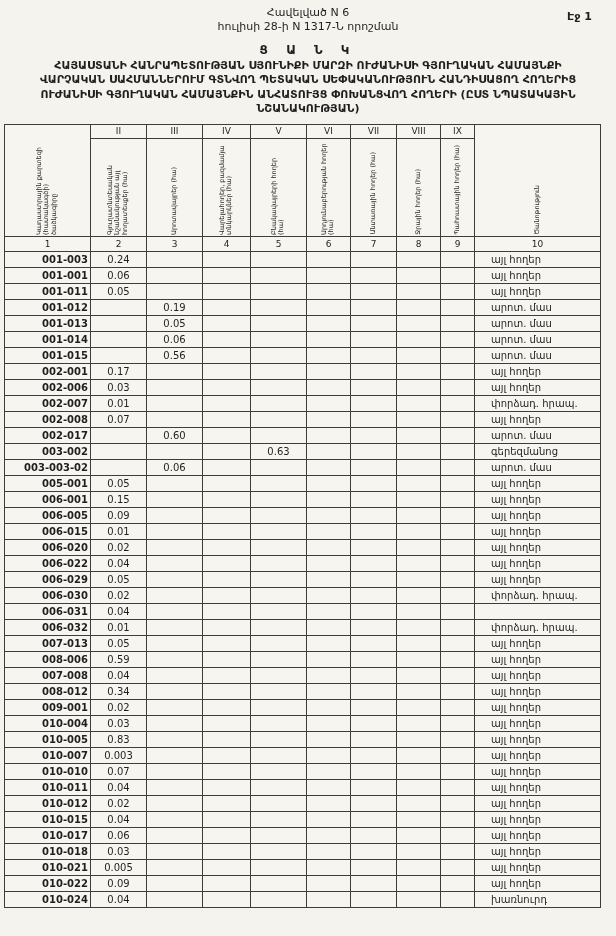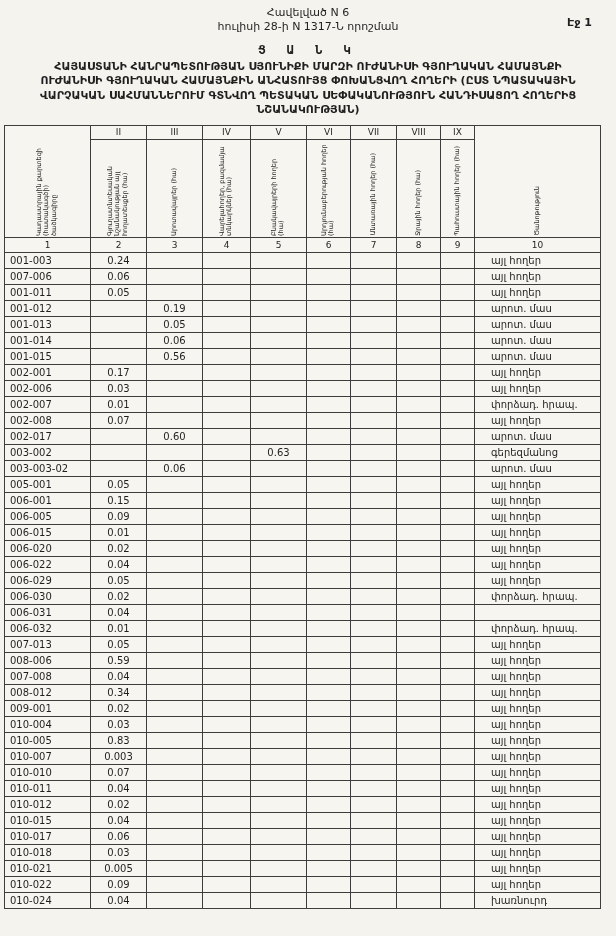--- a/index.html
+++ b/index.html
@@ -7,64 +7,64 @@
     width: 616px; height: 936px;
     background: #f4f3ee;
     position: relative;
     overflow: hidden;
     font-family: "DejaVu Sans", sans-serif;
     color: #1f1f1f;
     box-sizing: border-box;
     padding-top: 6px;
     margin: 0 auto;
   }
-  .pagenum { position: absolute; top: 16px; right: 24px; font-size: 11px; font-weight: bold; }
+  .pagenum { position: absolute; top: 10px; right: 24px; font-size: 11px; font-weight: bold; }
   .annex { text-align: center; font-size: 11px; font-weight: normal; line-height: 1.25; }
-  .doc-title { text-align: center; font-size: 12px; font-weight: bold; letter-spacing: 7px; margin-top: 9px; font-family: Liberation Mono, monospace; }
+  .doc-title { text-align: center; font-size: 12px; font-weight: bold; letter-spacing: 7px; margin-top: 9px; }
   .subtitle { text-align: center; font-size: 11px; font-weight: bold; line-height: 1.32; margin: 2px 8px 7px 8px; }
   table { border-collapse: collapse; table-layout: fixed; width: 596px; margin-left: 4px; background: #f6f5f0; }
   th, td { border: 1px solid #3d3d3d; padding: 0 2px; overflow: hidden; box-sizing: border-box; }
   thead th { font-weight: normal; }
   tr.roman th { height: 13px; font-size: 9px; line-height: 13px; text-align: center; }
   th.rot { height: 98px; vertical-align: bottom; }
   .vert {
     writing-mode: vertical-rl;
     transform: rotate(180deg);
     font-size: 6.5px;
     line-height: 1.15;
     max-height: 94px;
     margin: 1px auto;
     text-align: left;
     letter-spacing: 0;
     color: #2b2b2b;
   }
   tr.nums th { height: 14px; font-size: 9px; line-height: 14px; text-align: center; }
   tbody td { height: 15px; line-height: 15px; font-size: 10px; white-space: nowrap; }
-  td.code { text-align: left; padding-left: 5px; }
+  td.code { text-align: right; padding-left: 17px; font-weight: bold; }
   td.val  { text-align: center; }
   td.note { text-align: left; position: relative; padding-left: 16px; }
 </style>
 </head>
 <body>
 
 <div class="page">
 
   <div class="pagenum">Էջ 1</div>
 
   <div class="annex">
     <div>Հավելված N 6</div>
     <div>հուլիսի 28-ի N 1317-Ն որոշման</div>
   </div>
 
   <div class="doc-title">Ց Ա Ն Կ</div>
 
   <div class="subtitle">
     <div>ՀԱՅԱՍՏԱՆԻ ՀԱՆՐԱՊԵՏՈՒԹՅԱՆ ՍՅՈՒՆԻՔԻ ՄԱՐԶԻ ՈՒԺԱՆԻՍԻ ԳՅՈՒՂԱԿԱՆ ՀԱՄԱՅՆՔԻ</div>
+    <div>ՎԱՐՉԱԿԱՆ ՍԱՀՄԱՆՆԵՐՈՒՄ ԳՏՆՎՈՂ ՊԵՏԱԿԱՆ ՍԵՓԱԿԱՆՈՒԹՅՈՒՆ ՀԱՆԴԻՍԱՑՈՂ ՀՈՂԵՐԻՑ</div>
     <div>ՈՒԺԱՆԻՍԻ ԳՅՈՒՂԱԿԱՆ ՀԱՄԱՅՆՔԻՆ ԱՆՀԱՏՈՒՅՑ ՓՈԽԱՆՑՎՈՂ ՀՈՂԵՐԻ (ԸՍՏ ՆՊԱՏԱԿԱՅԻՆ</div>
-    <div>ՎԱՐՉԱԿԱՆ ՍԱՀՄԱՆՆԵՐՈՒՄ ԳՏՆՎՈՂ ՊԵՏԱԿԱՆ ՍԵՓԱԿԱՆՈՒԹՅՈՒՆ ՀԱՆԴԻՍԱՑՈՂ ՀՈՂԵՐԻՑ</div>
     <div>ՆՇԱՆԱԿՈՒԹՅԱՆ)</div>
   </div>
 
   <table>
     <colgroup>
       <col style="width:86px">
         <col style="width:56px">
         <col style="width:56px">
         <col style="width:48px">
       <col style="width:56px">
@@ -137,21 +137,21 @@
           <td class="val"></td>
           <td class="val"></td>
           <td class="val"></td>
           <td class="val"></td>
           <td class="val"></td>
           <td class="val"></td>
           <td class="val"></td>
           <td class="note"><span>այլ հողեր</span></td>
         </tr>
         <tr>
-          <td class="code">007-006</td>
+          <td class="code">001-001</td>
           <td class="val">0.06</td>
           <td class="val"></td>
           <td class="val"></td>
           <td class="val"></td>
           <td class="val"></td>
           <td class="val"></td>
           <td class="val"></td>
           <td class="val"></td>
           <td class="note"><span>այլ հողեր</span></td>
         </tr>

